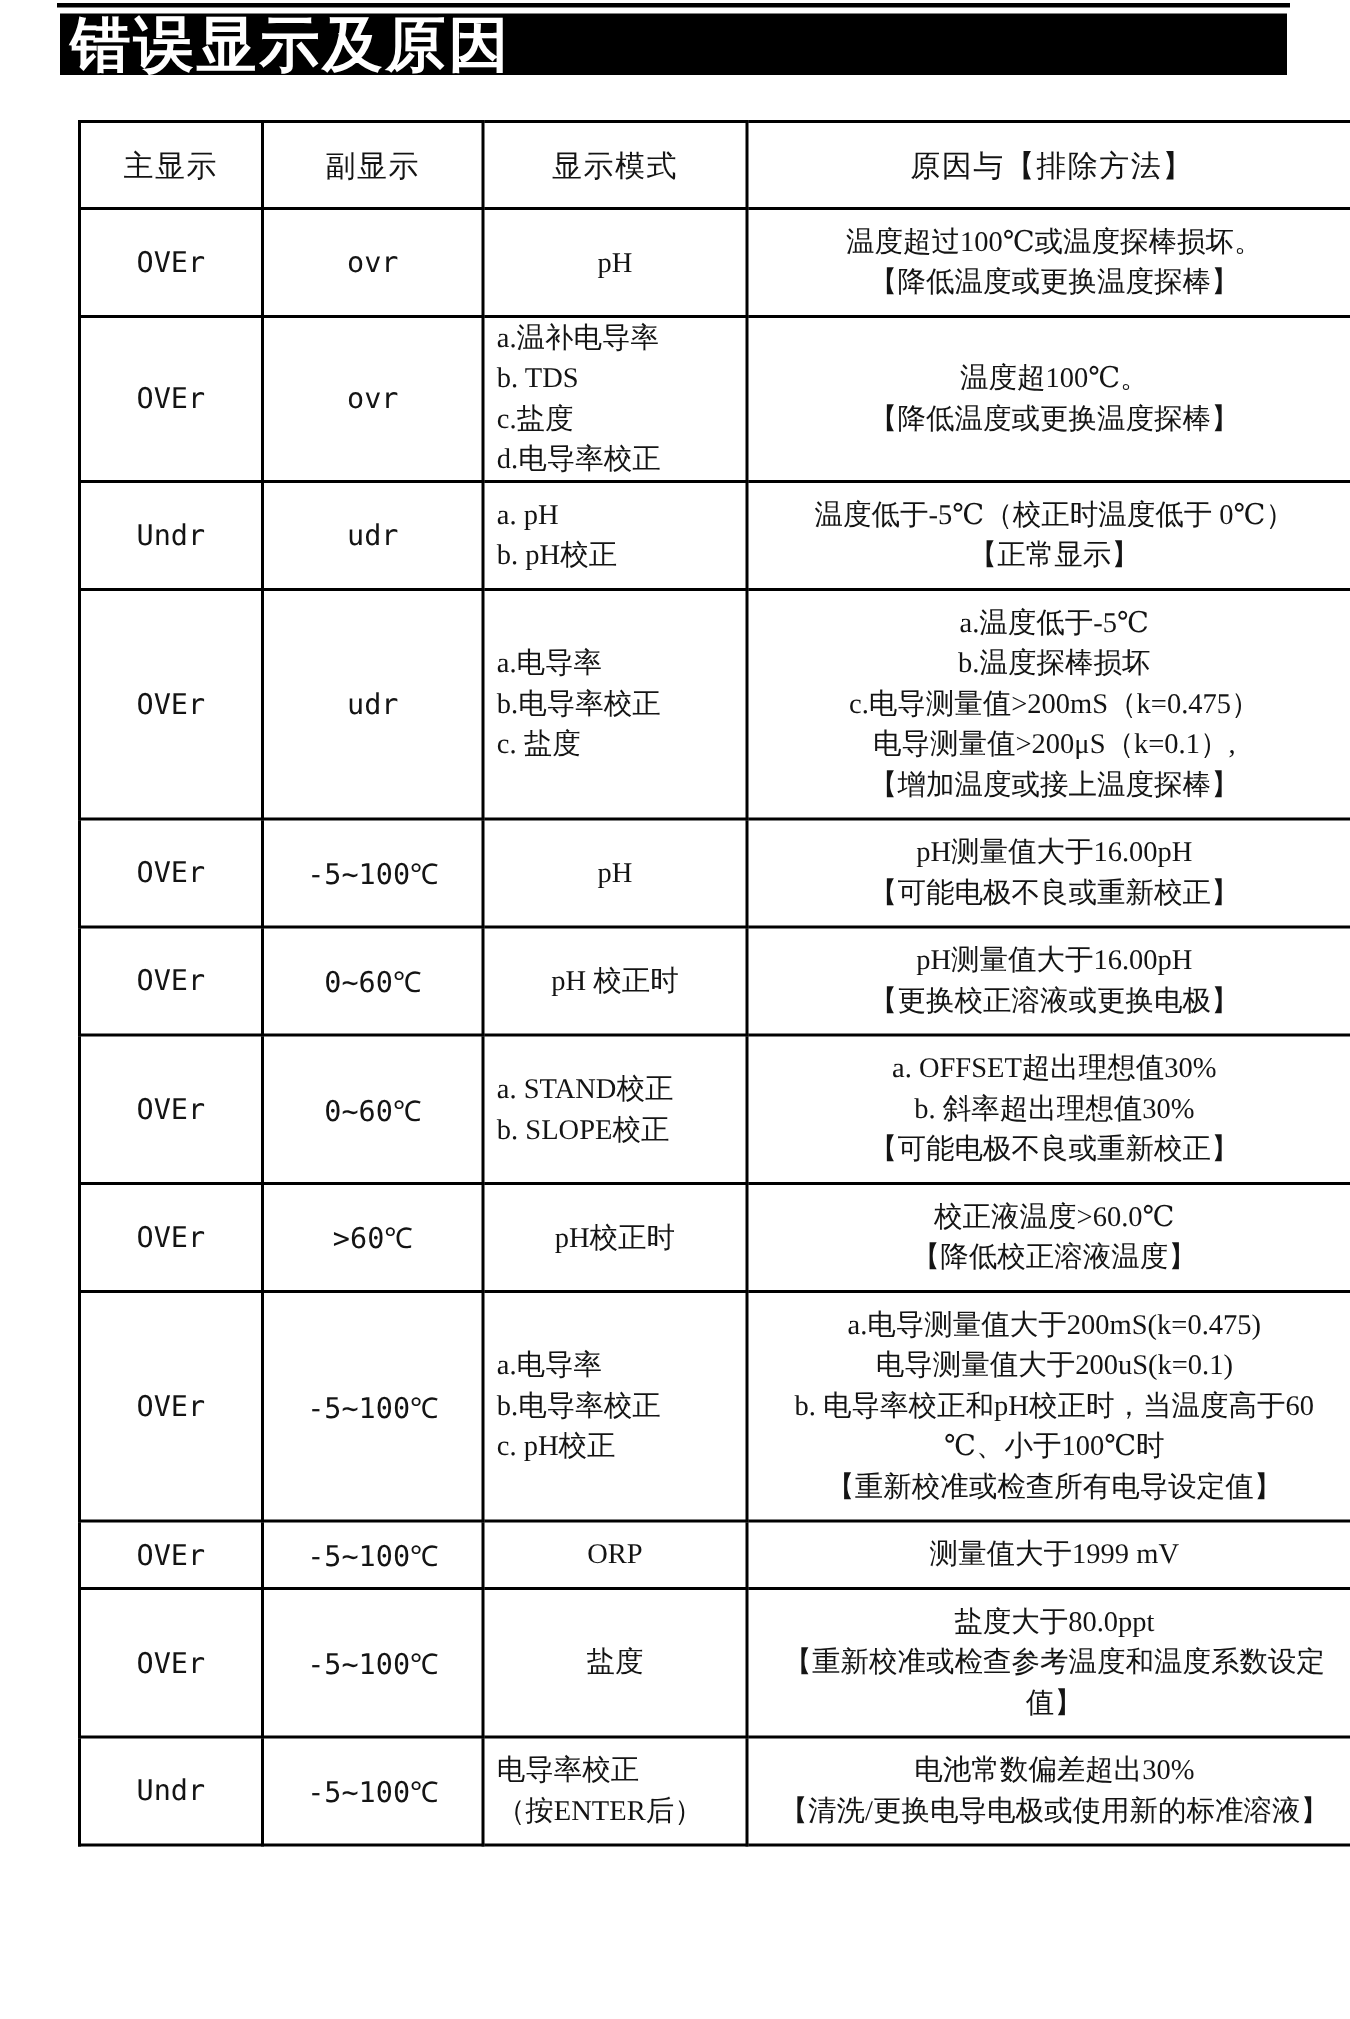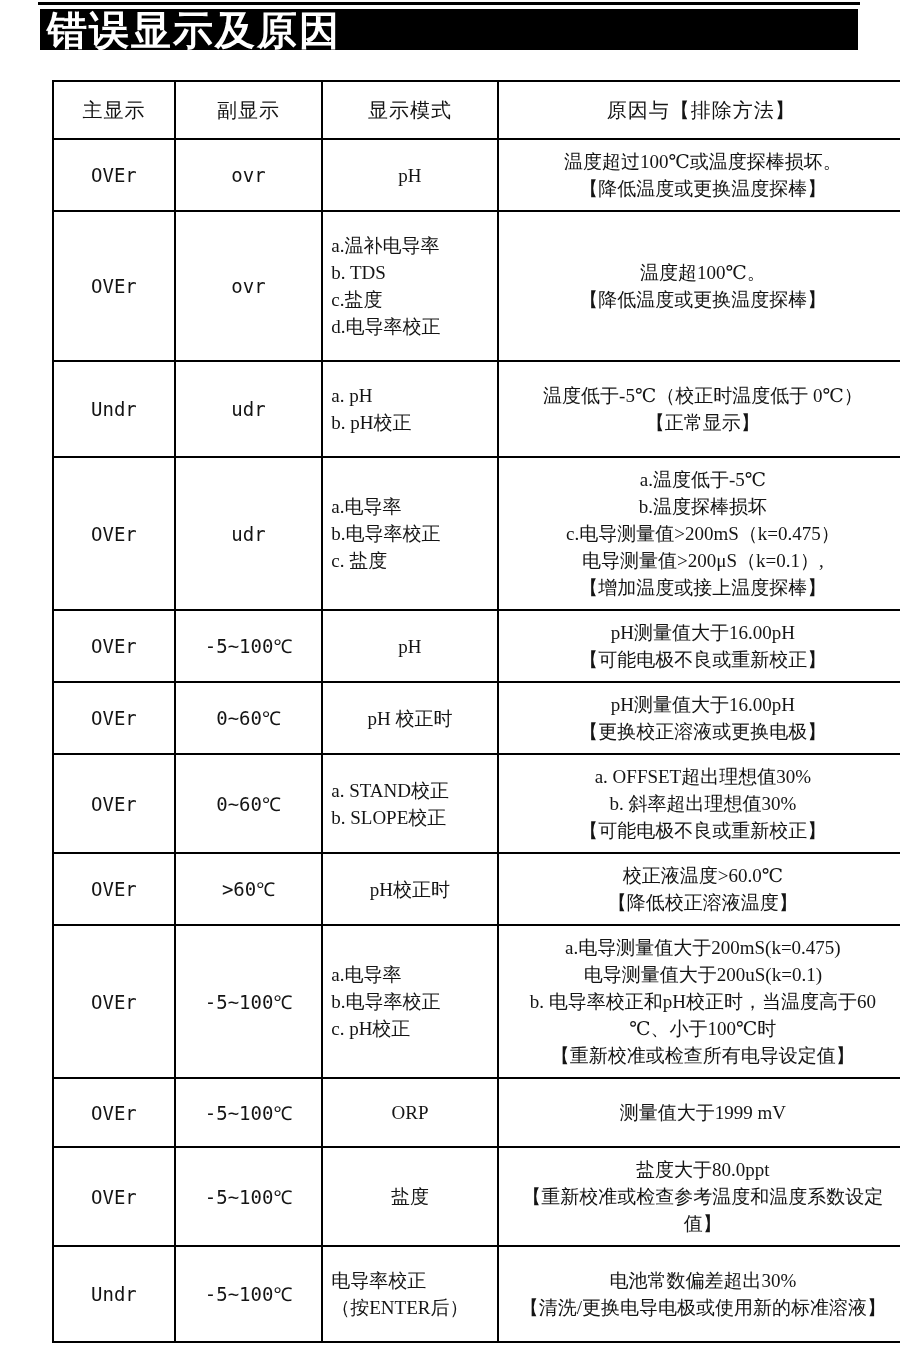--- a/index.html
+++ b/index.html
@@ -57,21 +57,21 @@
     letter-spacing:1px;
   }
   .mono{
     font-family:"DejaVu Sans Mono","Liberation Mono",monospace;
   }
   td.c-main,td.c-sub{
     text-align:center;
     padding:6px 14px;
   }
   td.c-mode{
-    padding:20px 6px;
+    padding:0 6px;
     line-height:27px;
   }
   td.c-mode.center{text-align:center;}
   td.c-mode.left{text-align:left;padding-left:8px;margin-top:12px;}
   td.c-cause{
     text-align:center;
     padding:8px 6px 8px 9px;
     line-height:27px;
   }
   tr.table-row{min-height:50px;}

